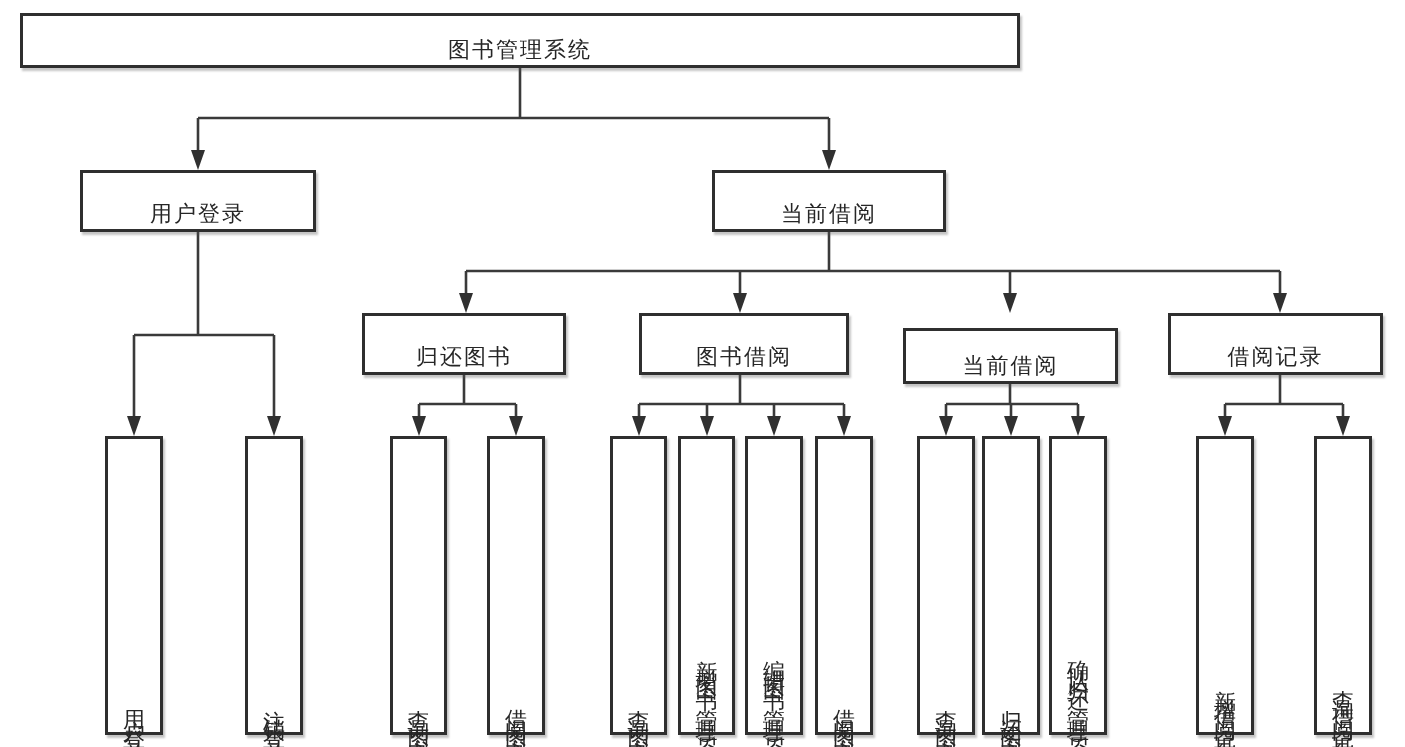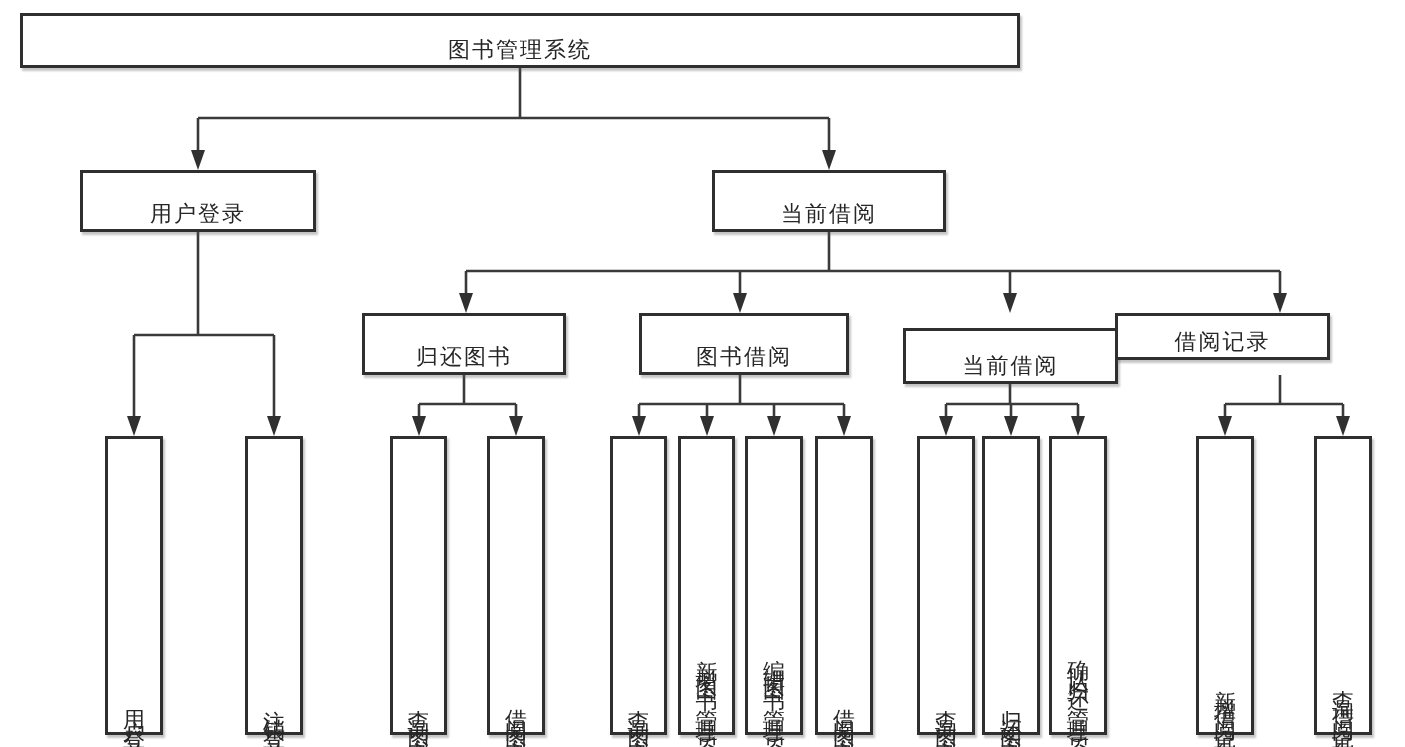--- a/index.html
+++ b/index.html
@@ -156,21 +156,21 @@
 
   <div class="node" style="left:362px;top:313px;width:204px;height:62px">
     <span class="hlabel">归还图书</span>
   </div>
   <div class="node" style="left:639px;top:313px;width:210px;height:62px">
     <span class="hlabel">图书借阅</span>
   </div>
   <div class="node" style="left:903px;top:328px;width:215px;height:56px">
     <span class="hlabel">当前借阅</span>
   </div>
-  <div class="node" style="left:1115px;top:313px;width:215px;height:47px">
+  <div class="node" style="left:1168px;top:313px;width:215px;height:62px">
     <span class="hlabel">借阅记录</span>
   </div>
 
   <div class="node" style="left:105px;top:436px;width:58px;height:299px">
     <span class="vlabel">用户登录</span>
   </div>
   <div class="node" style="left:245px;top:436px;width:58px;height:299px">
     <span class="vlabel">注销登录</span>
   </div>
 

